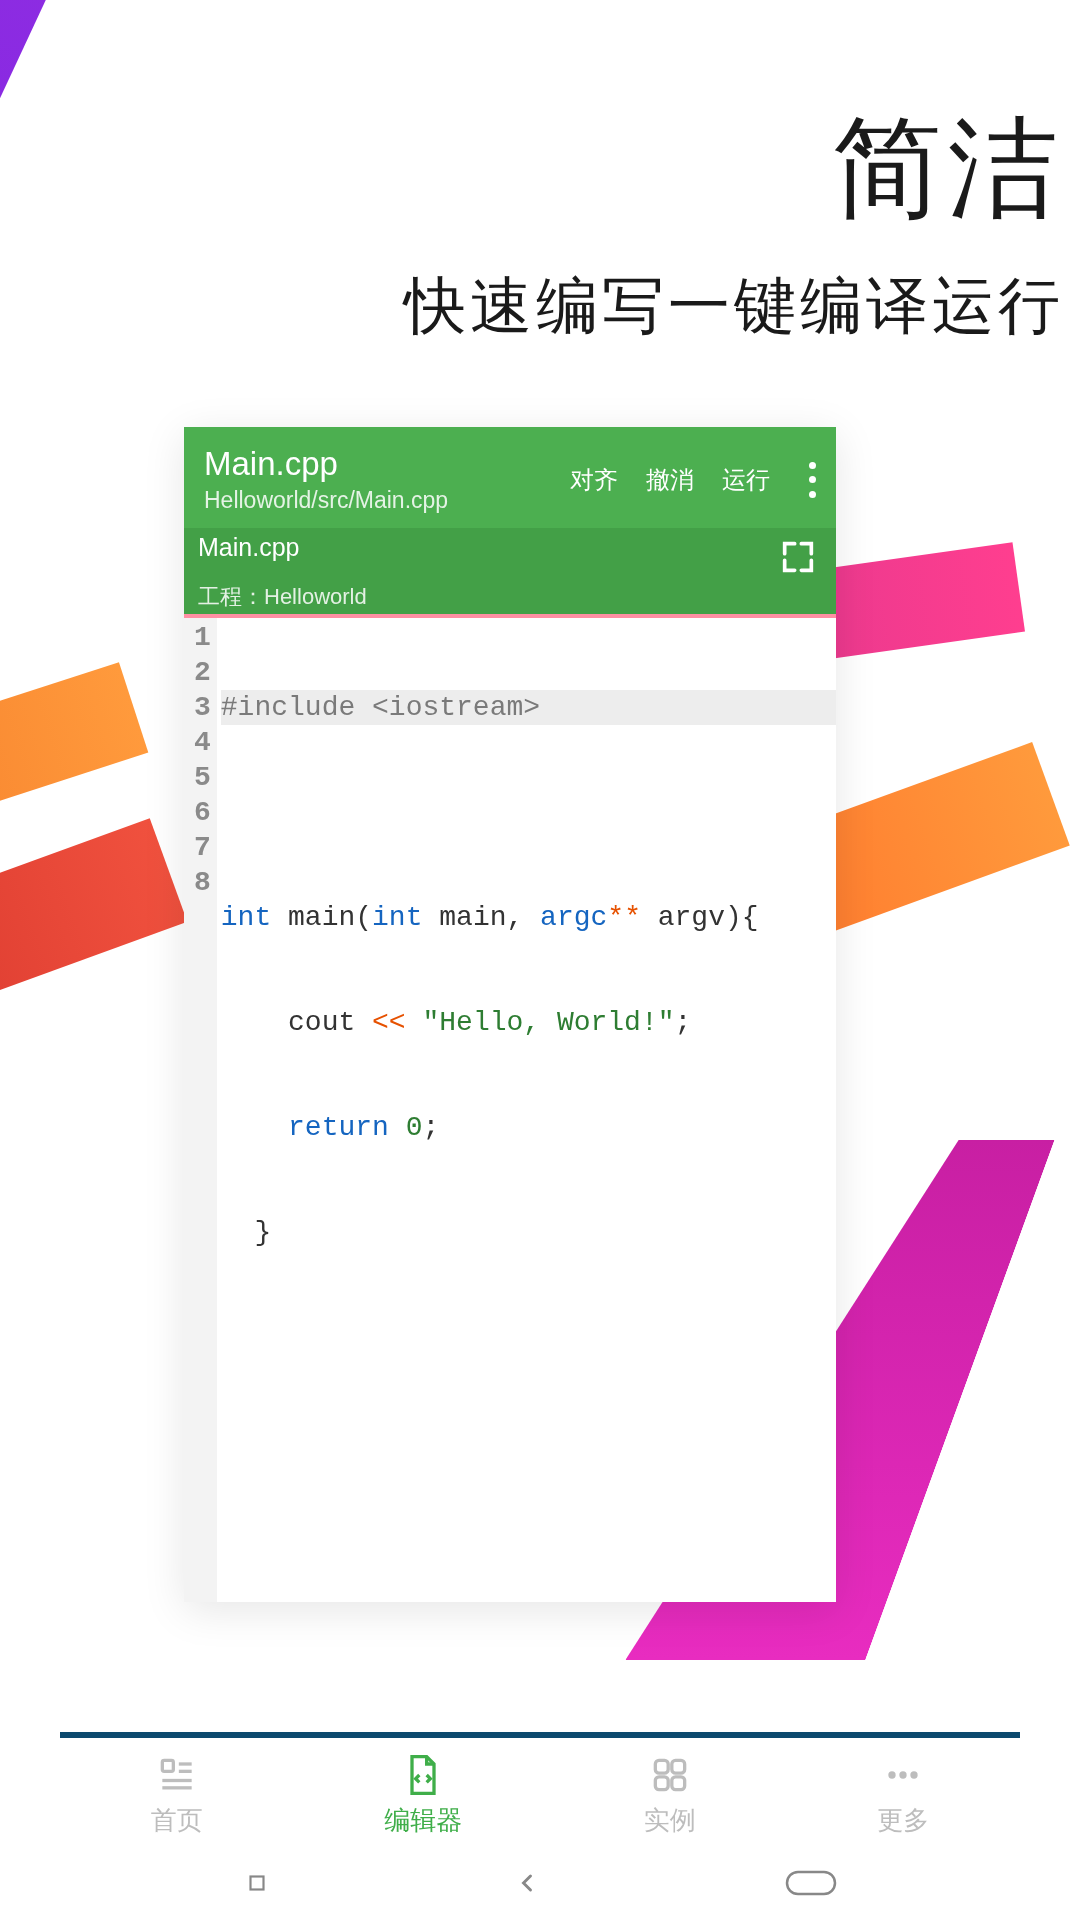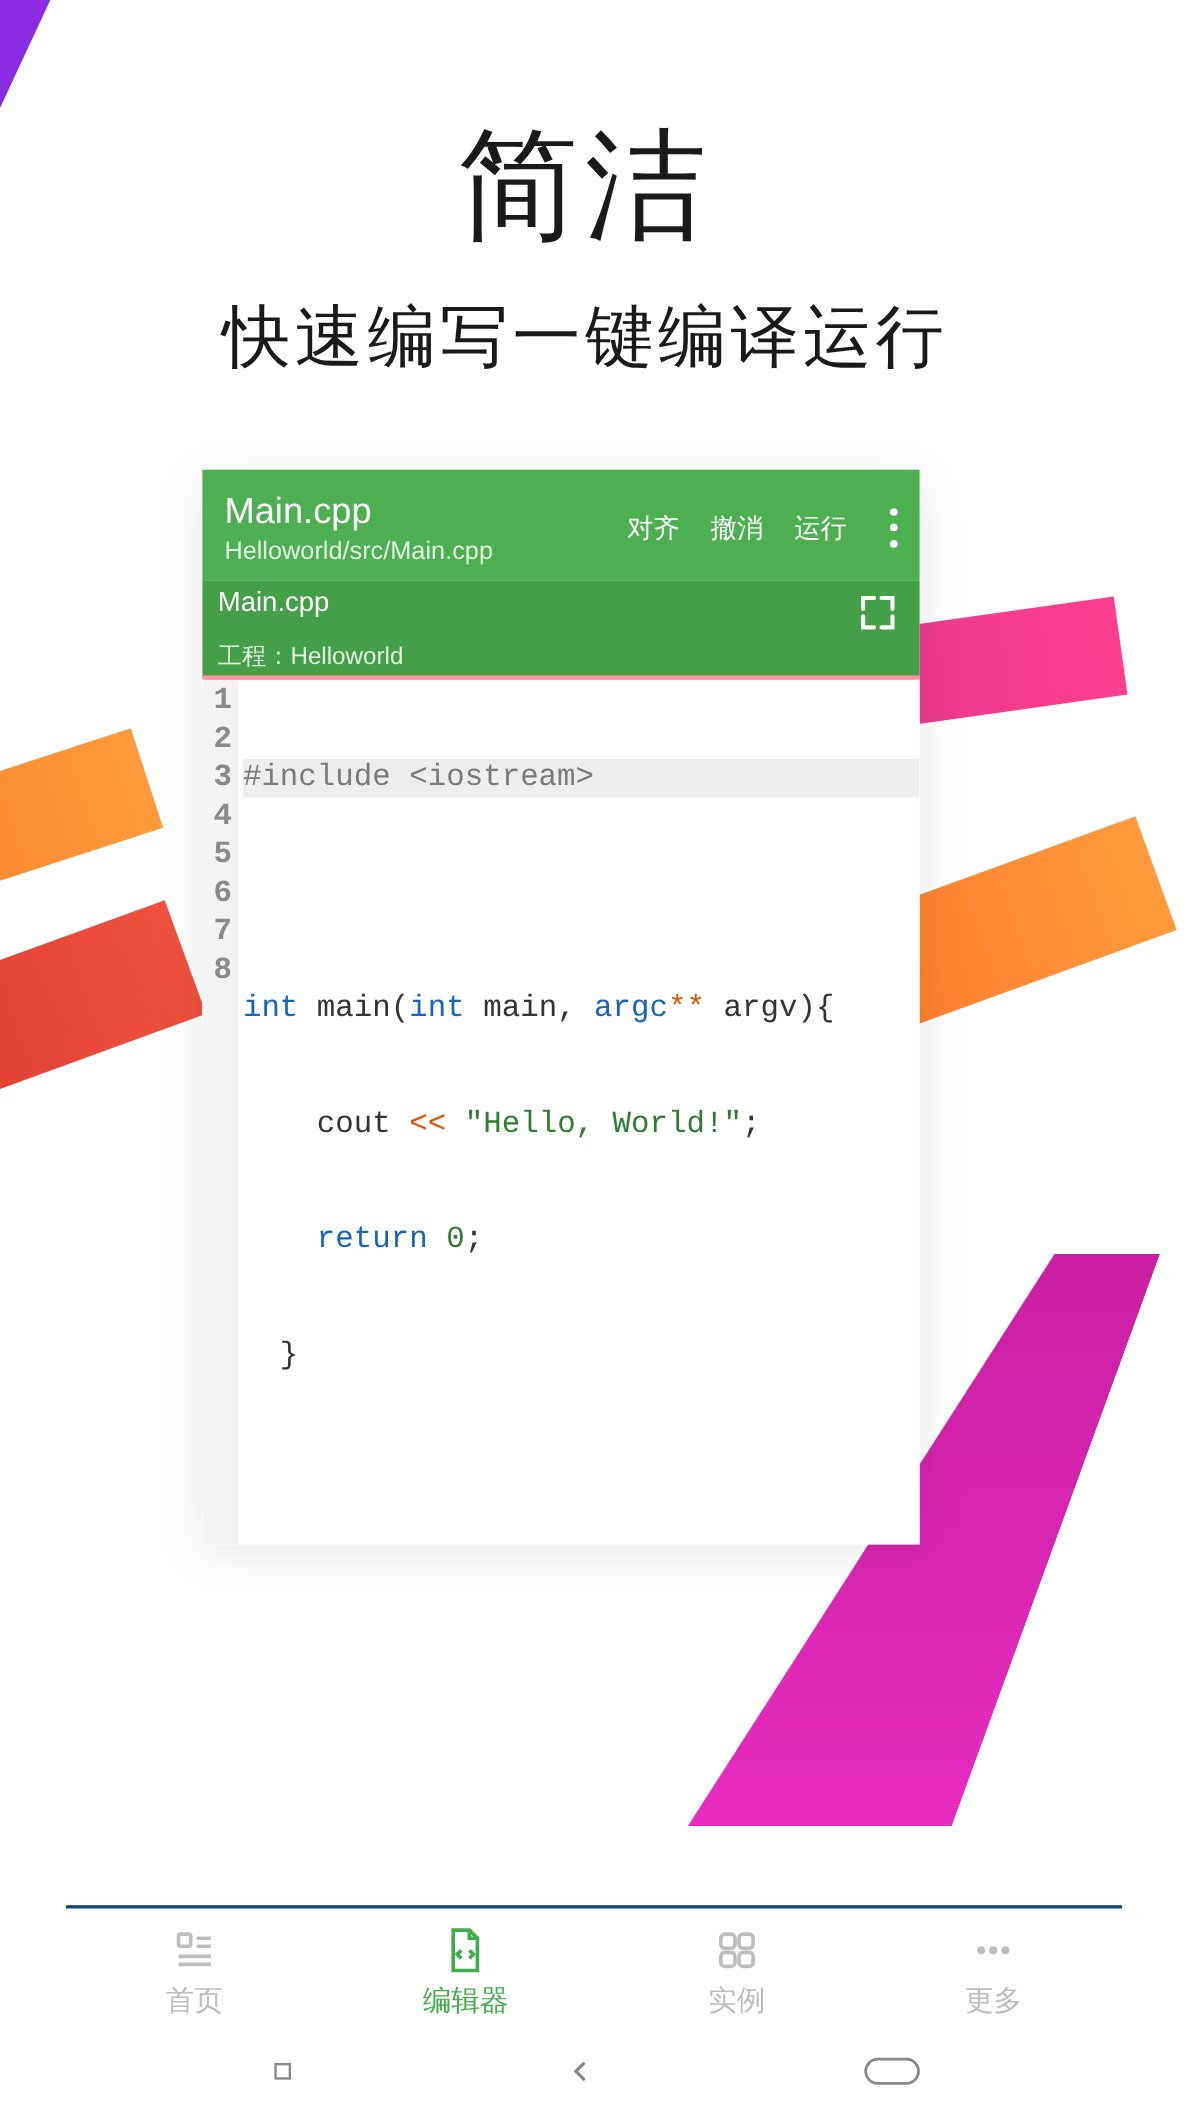--- a/index.html
+++ b/index.html
@@ -49,21 +49,21 @@
   width: 240px; height: 520px;
   background: linear-gradient(180deg, #c81fa3, #e82cc0);
   top: 1140px; left: 720px;
   transform: skewX(-20deg);
   clip-path: polygon(60% 0, 100% 0, 100% 100%, 0 100%);
 }
 
 .hero {
   position: absolute;
   top: 95px; left: 0; right: 16px;
-  text-align: center;
+  text-align: right;
   z-index: 10;
 }
 .hero h1 {
   font-size: 110px;
   font-weight: 400;
   color: #1a1a1a;
   letter-spacing: 6px;
 }
 .hero h2 {
   font-size: 62px;
@@ -71,21 +71,21 @@
   color: #1a1a1a;
   margin-top: 20px;
   letter-spacing: 4px;
 }
 
 
 .editor-card {
   position: absolute;
   top: 427px; left: 184px;
   width: 652px;
-  height: 977px;
+  height: 1175px;
   background: #fff;
   box-shadow: 0 8px 40px rgba(0,0,0,.1);
   z-index: 20;
   display: flex;
   flex-direction: column;
 }
 .editor-header {
   background: #4caf50;
   color: #fff;
   padding: 18px 20px 14px 20px;
@@ -193,21 +193,21 @@
 
 .bottom-nav {
   position: absolute;
   bottom: 68px;
   left: 60px; right: 60px;
   height: 120px;
   display: flex;
   justify-content: space-around;
   align-items: center;
   z-index: 30;
-  border-top: 3px solid #0c4a6e;
+  border-top: 6px solid #0c4a6e;
   background: rgba(255,255,255,.95);
 }
 .nav-item {
   display: flex;
   flex-direction: column;
   align-items: center;
   gap: 6px;
   color: #bdbdbd;
   font-size: 26px;
   cursor: pointer;

